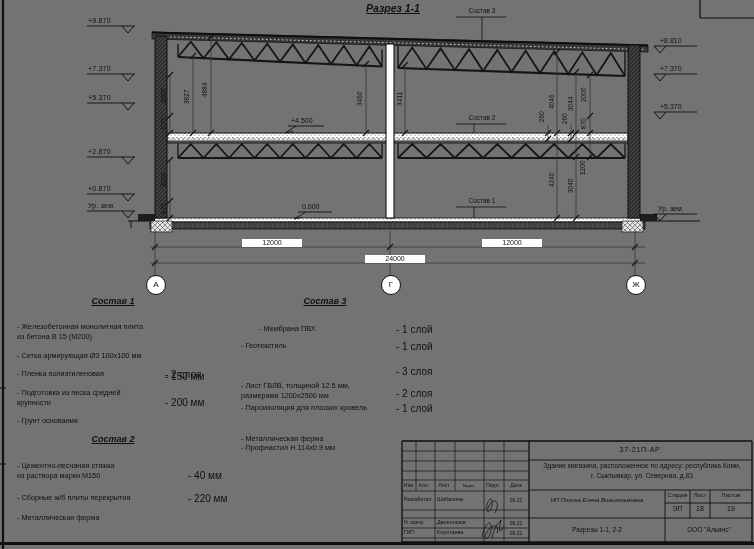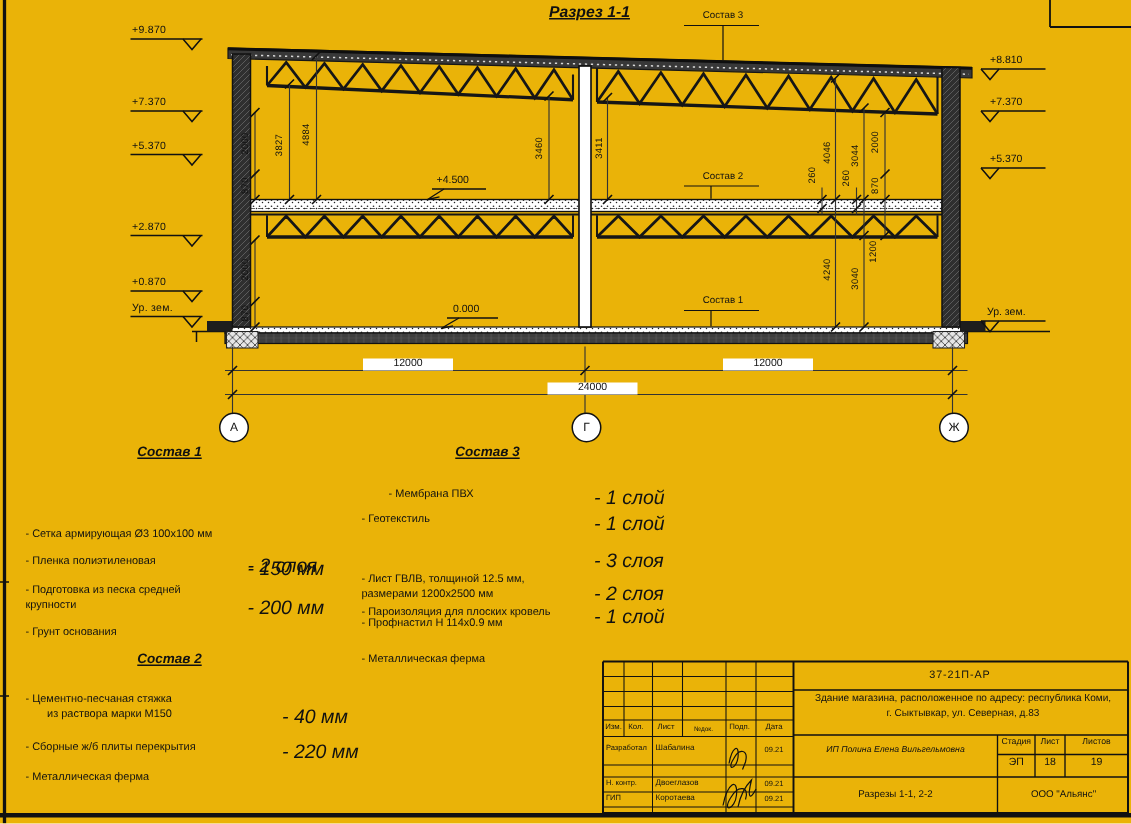--- a/index.html
+++ b/index.html
@@ -1,30 +1,30 @@
 <!DOCTYPE html>
 <html><head>
 <meta charset="utf-8">
 <style>
   html,body{margin:0;padding:0;background:#fff;}
   body{width:754px;height:549px;overflow:hidden;font-family:"Liberation Sans",sans-serif;color:#111;}
-  .sheet{position:relative;width:754px;height:549px;background:#eab308;overflow:hidden;}
+  .sheet{position:relative;width:754px;height:549px;background:#737373;overflow:hidden;}
   svg.lines{position:absolute;left:0;top:0;}
   .t{position:absolute;white-space:pre-line;line-height:1.18;}
   .main-title{font-size:10.5px;font-weight:bold;font-style:italic;text-decoration:underline;width:90px;text-align:center;}
   .ev{font-size:7px;width:48px;letter-spacing:0.2px;}
   .ev-r{font-size:7px;width:48px;}
   .lvl{font-size:7px;}
   .vd{width:44px;text-align:center;transform:rotate(-90deg);font-size:6.3px;letter-spacing:0.2px;}
   .hd{font-size:7px;width:60px;text-align:center;background:#fff;}
   .axis{width:18px;height:18px;border:1px solid #111;border-radius:50%;text-align:center;line-height:17px;font-size:8px;background:#fff;}
   .callout{font-size:6.5px;width:50px;text-align:center;}
   .comp-h{font-size:9px;font-weight:bold;font-style:italic;text-decoration:underline;width:80px;text-align:center;}
   .ci{font-size:7.3px;line-height:9.5px;}
-  .cv{font-size:13px;font-style:italic;}
+  .cv{font-size:10px;}
   .tb{line-height:1.1;}
   .tb-code{font-size:7.2px;letter-spacing:0.6px;width:222px;text-align:center;}
   .tb-addr{font-size:6.7px;width:424px;text-align:center;line-height:1.45;}
   .tb-col{font-size:5.2px;text-align:center;}
   .tb-role{font-size:5px;}
   .tb-name{font-size:5.4px;}
   .tb-date{font-size:5px;width:22px;text-align:center;}
   .tb-designer{font-size:5.8px;font-style:italic;width:132px;text-align:center;}
   .tb-sll{font-size:5.8px;text-align:center;}
   .tb-slv{font-size:7px;text-align:center;}
@@ -186,49 +186,51 @@
 
 <div class="t hd" style="left:242px;top:239px;">12000</div>
 <div class="t hd" style="left:482px;top:239px;">12000</div>
 <div class="t hd" style="left:365px;top:255px;">24000</div>
 
 <div class="t axis" style="left:146px;top:275px;">А</div>
 <div class="t axis" style="left:381px;top:275px;">Г</div>
 <div class="t axis" style="left:626px;top:275px;">Ж</div>
 
 <div class="t comp-h" style="left:73px;top:296px;">Состав 1</div>
+<div class="t ci" style="left:17px;top:322px;">- Железобетонная  монолитная плита
+из бетона В 15 (М200)</div>
 <div class="t cv" style="left:165px;top:333px;margin-top:38px;">- 150 мм</div>
 <div class="t ci" style="left:17px;top:351px;">- Сетка армирующая Ø3 100х100 мм</div>
 <div class="t ci" style="left:17px;top:369px;">- Пленка полиэтиленовая</div>
 <div class="t cv" style="left:165px;top:369px;">- 2 слоя</div>
 <div class="t ci" style="left:17px;top:388px;">- Подготовка из песка средней
 крупности</div>
 <div class="t cv" style="left:165px;top:397px;">- 200 мм</div>
 <div class="t ci" style="left:17px;top:416px;">- Грунт основания</div>
 
 <div class="t comp-h" style="left:73px;top:434px;">Состав 2</div>
-<div class="t ci" style="left:17px;top:461px;text-align:right;">- Цементно-песчаная стяжка
+<div class="t ci" style="left:17px;top:461px;">- Цементно-песчаная стяжка
 из раствора марки М150</div>
 <div class="t cv" style="left:188px;top:470px;">- 40 мм</div>
 <div class="t ci" style="left:17px;top:493px;">- Сборные ж/б плиты перекрытия</div>
 <div class="t cv" style="left:188px;top:493px;">- 220 мм</div>
 <div class="t ci" style="left:17px;top:513px;">- Металлическая ферма</div>
 
 <div class="t comp-h" style="left:285px;top:296px;">Состав 3</div>
 <div class="t ci" style="left:259px;top:324px;">- Мембрана ПВХ</div>
 <div class="t cv" style="left:396px;top:324px;">- 1 слой</div>
 <div class="t ci" style="left:241px;top:341px;">- Геотекстиль</div>
 <div class="t cv" style="left:396px;top:341px;">- 1 слой</div>
 <div class="t cv" style="left:396px;top:366px;">- 3 слоя</div>
 <div class="t ci" style="left:241px;top:381px;">- Лист ГВЛВ, толщиной 12.5 мм,
 размерами 1200х2500 мм</div>
 <div class="t cv" style="left:396px;top:388px;">- 2 слоя</div>
 <div class="t ci" style="left:241px;top:403px;">- Пароизоляция для плоских кровель</div>
 <div class="t cv" style="left:396px;top:403px;">- 1 слой</div>
-<div class="t ci" style="left:241px;top:410px;text-align:center;">- Профнастил Н 114х0.9 мм</div>
+<div class="t ci" style="left:241px;top:443px;text-align:center;">- Профнастил Н 114х0.9 мм</div>
 <div class="t ci" style="left:241px;top:434px;">- Металлическая ферма</div>
 
 <div class="t tb tb-code" style="left:529px;top:446px;">37-21П-АР</div>
 <div class="t tb tb-addr" style="left:430px;top:461px;">Здание магазина, расположенное по адресу: республика Коми,
 г. Сыктывкар, ул. Северная, д.83</div>
 
 <div class="t tb tb-col" style="left:399px;top:483px;width:20px;">Изм.</div>
 <div class="t tb tb-col" style="left:414px;top:483px;width:20px;">Кол.</div>
 <div class="t tb tb-col" style="left:434px;top:483px;width:20px;">Лист</div>
 <div class="t tb tb-col" style="left:457px;top:484px;width:24px;font-size:4.3px;">№док.</div>

